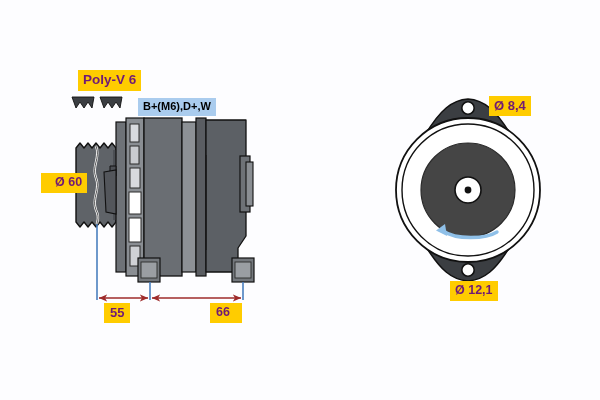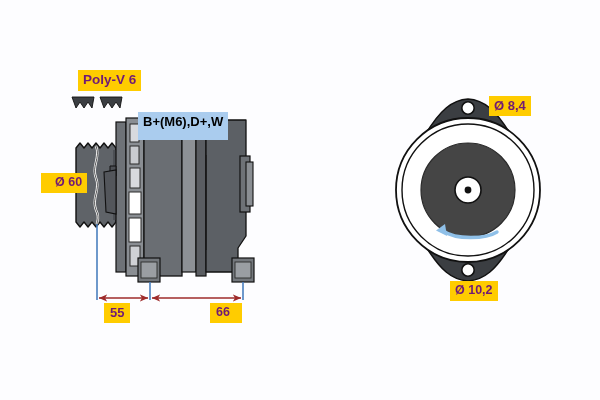--- a/index.html
+++ b/index.html
@@ -42,23 +42,23 @@
     color: #000000;
   }
   #label-poly-v {
     left: 78px;
     top: 70px;
     font-size: 13.5px;
     padding: 3px 5px 4px 5px;
   }
   #label-terminals {
     left: 138px;
-    top: 112px;
-    font-size: 13px;
-    padding: 3px 5px 12px 5px;
+    top: 98px;
+    font-size: 11px;
+    padding: 3px 5px 4px 5px;
   }
   #label-dia60 {
     left: 41px;
     top: 173px;
     font-size: 12.5px;
     padding: 3px 5px 4px 14px;
   }
   #label-dia84 {
     left: 489px;
     top: 96px;
@@ -205,19 +205,19 @@
   </svg>
 
   <div class="lbl lbl-yellow" id="label-poly-v">Poly-V 6</div>
 
   <div class="lbl lbl-blue" id="label-terminals">B+(M6),D+,W</div>
 
   <div class="lbl lbl-yellow" id="label-dia60">Ø 60</div>
 
   <div class="lbl lbl-yellow" id="label-dia84">Ø 8,4</div>
 
-  <div class="lbl lbl-yellow" id="label-dia102">Ø 10,2</div>
+  <div class="lbl lbl-yellow" id="label-dia102">Ø 12,1</div>
 
   <div class="lbl lbl-yellow" id="label-dim55">55</div>
 
   <div class="lbl lbl-yellow" id="label-dim66">66</div>
 
 </div>
 
 </body></html>

